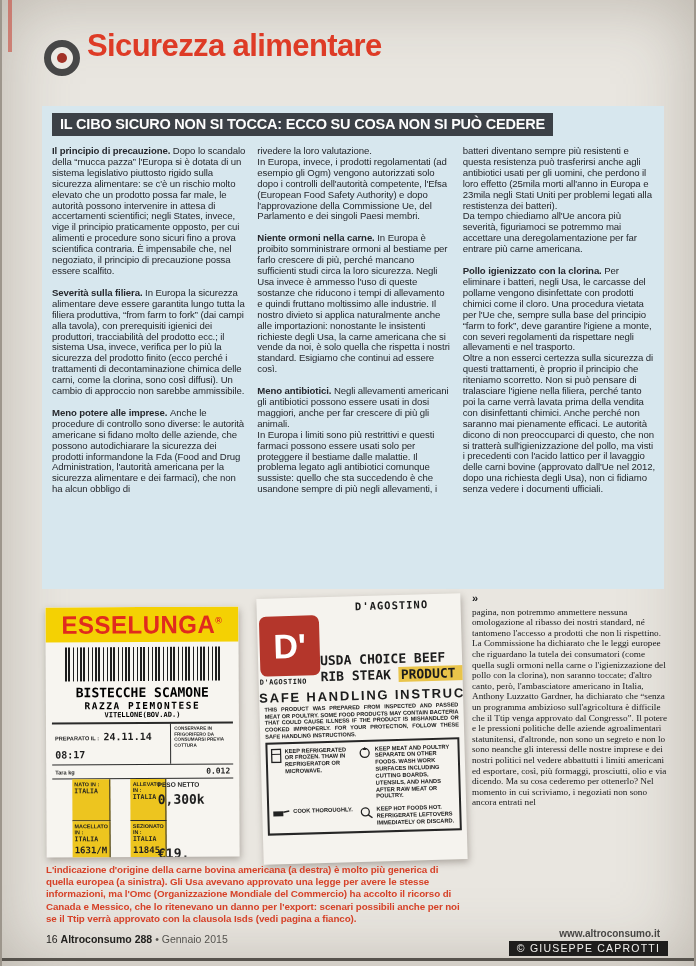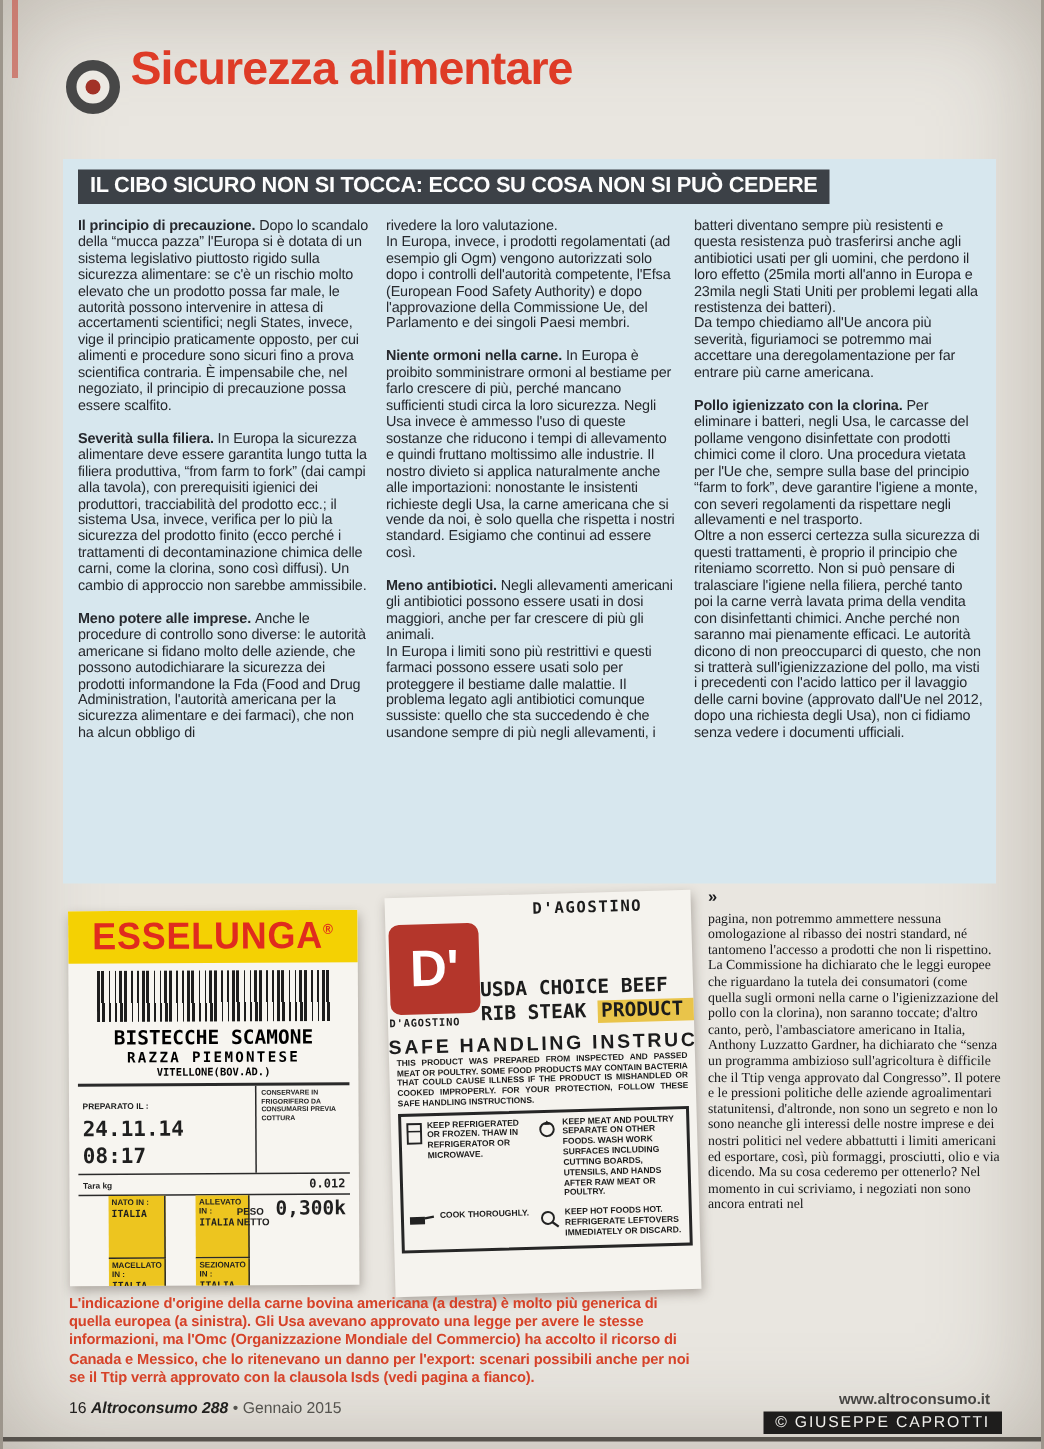--- a/index.html
+++ b/index.html
@@ -40,30 +40,30 @@
     background:repeating-linear-gradient(90deg,#1d1d1d 0 2px,transparent 2px 3px,#1d1d1d 3px 5px,transparent 5px 8px,#1d1d1d 8px 9px,transparent 9px 12px,#1d1d1d 12px 13px,transparent 13px 15px); }
   .ess-mono { font-family:"DejaVu Sans Mono", monospace; }
   .ess-product { text-align:center; font-weight:bold; font-size:13px; }
   .ess-breed { text-align:center; font-weight:bold; font-size:9.5px; letter-spacing:1.5px; }
   .ess-type { text-align:center; font-weight:bold; font-size:7px; }
   .ess-table { margin:3px 6px 0; border-top:2px solid #2a2a2a; color:#1f1f1f; }
   .ess-row { display:flex; border-bottom:1px solid #2a2a2a; }
   .ess-row .lcell { width:62%; border-right:1px solid #2a2a2a; padding:2px 3px; }
   .ess-row .rcell { flex:1; padding:2px 3px; }
   .ess-lab { font-size:5.6px; font-weight:bold; }
-  .ess-val { font-weight:bold; font-size:14px; }
+  .ess-val { font-weight:bold; font-size:10px; }
   .ess-note { font-size:4.6px; font-weight:bold; line-height:1.25; text-transform:uppercase; }
   .ess-main { display:flex; }
   .ess-grid { width:56%; display:grid; grid-template-columns:1fr 1fr; }
   .ess-cell { background:#edc51f; border:1px solid #2a2a2a; border-left:none; border-top:none; padding:2px 2px 3px; min-height:36px;margin-left:20px; }
   .ess-cell .ess-lab { font-size:5.4px; }
   .ess-cell .ess-val { font-size:6.5px; }
   .ess-code { font-weight:bold; font-size:9px; margin-top:2px; }
   .ess-right { flex:1; padding:2px 4px; display:flex; flex-direction:column; justify-content:space-between; }
-  .ess-weight { display:flex; align-items:baseline; gap:4px; justify-content:space-between; }
+  .ess-weight { display:flex; align-items:baseline; gap:4px; justify-content:space-between;flex-direction:column; }
   .ess-big { font-weight:bold; font-size:13px; }
 
   
   .dagostino { position:absolute; left:258px; top:596px; width:204px; height:266px;
     background:#f5f3ee; box-shadow:1px 3px 7px rgba(60,50,40,.35); transform:rotate(-1.6deg);
     overflow:hidden; color:#1c1c1c; }
   .dag-mono { font-family:"DejaVu Sans Mono", monospace; }
   .dag-topbrand { text-align:center; margin:4px 0 0 66px; font-weight:bold; font-size:10.5px; letter-spacing:1px; }
   .dag-row { display:flex; margin-top:2px; }
   .dag-left { width:68px; }
@@ -87,21 +87,21 @@
     font-family:"Liberation Serif", serif; font-size:9.2px; line-height:10.6px; color:#17181a; }
   .cont-marker { display:block; font-family:"Liberation Sans", sans-serif; font-weight:bold; font-size:11px; margin-bottom:3px; }
 
   
   .caption { position:absolute; left:44px; top:864px; width:414px;
     color:#d64228; font-weight:bold; font-size:9.8px; line-height:12.2px; letter-spacing:-0.1px; }
 
   
   .footer-left { position:absolute; left:44px; top:933px; font-size:10.5px; color:#55534f; }
   .footer-left .fnum { font-weight:normal; color:#22211f;margin-top:38px; }
-  .footer-left .fmag { font-weight:bold; color:#22211f;font-style:italic; }
+  .footer-left .fmag { font-weight:bold; color:#22211f; }
   .footer-site { position:absolute; right:34px; top:928px; font-size:10px; font-weight:bold; color:#474644; }
   .credit-strip { position:absolute; right:26px; top:941px; background:#1e1d1c; color:#f0efec;
     font-size:10.5px; letter-spacing:1.2px; padding:1px 8px 2px; }
   .bottom-line { position:absolute; left:0; right:0; top:958px; height:3px; background:#56524c; }
 </style>
 </head>
 <body>
 
 <div class="page">
   <div class="scan-mark"></div>

